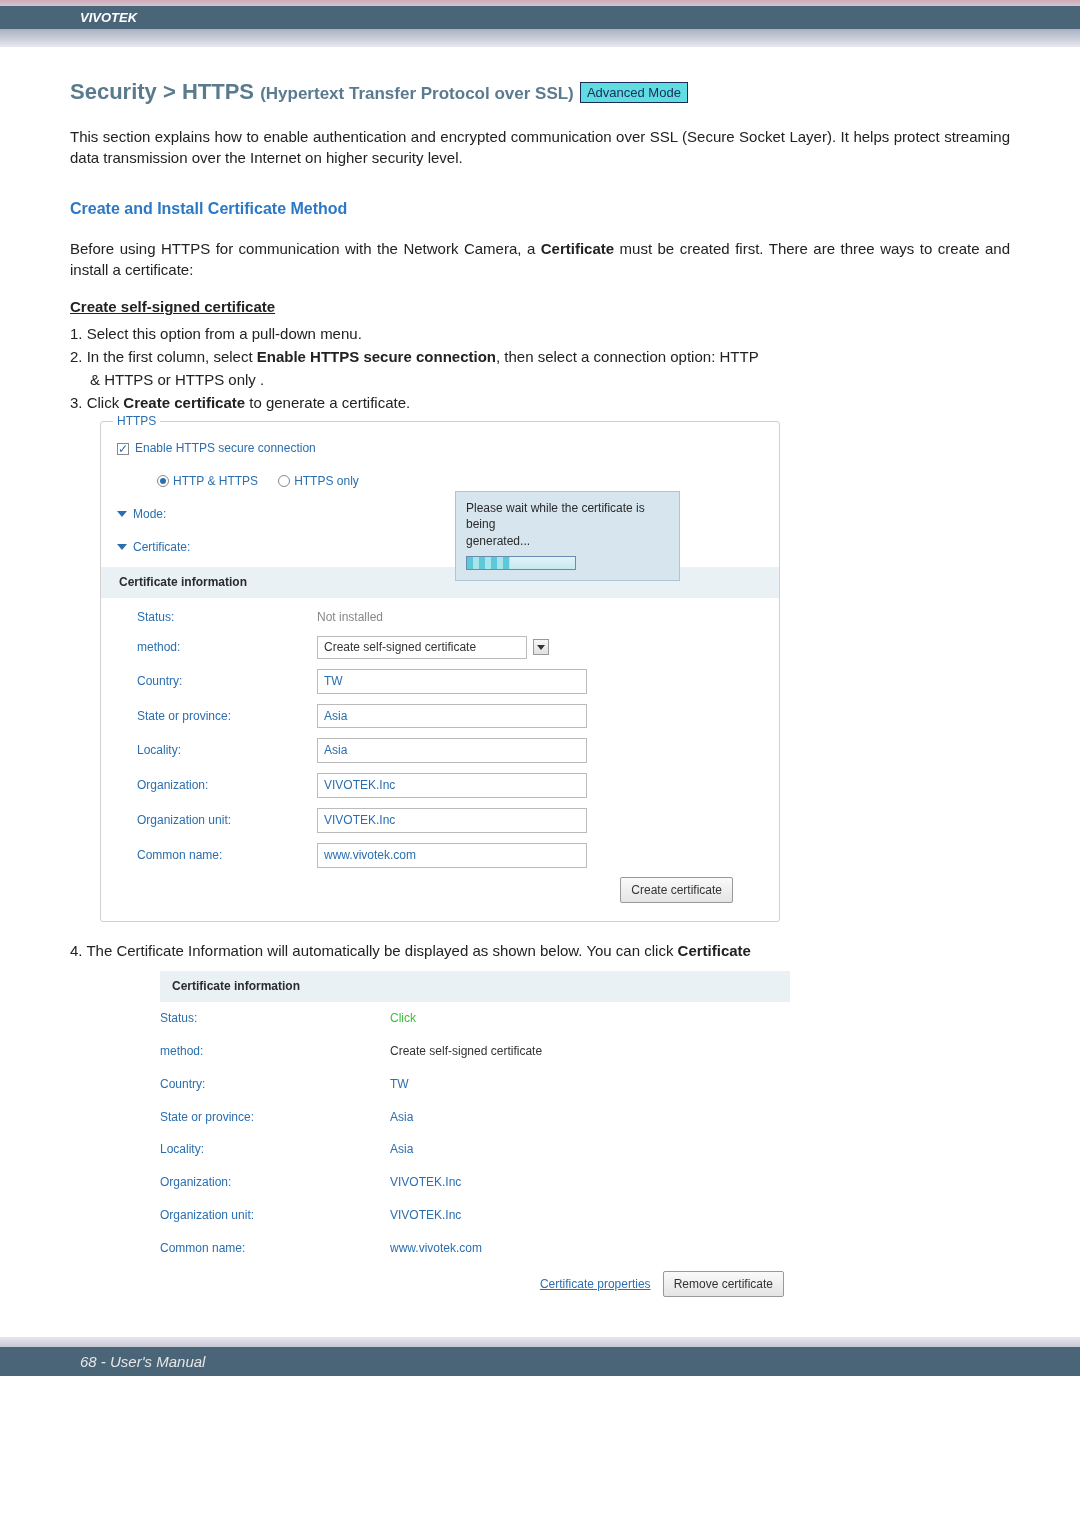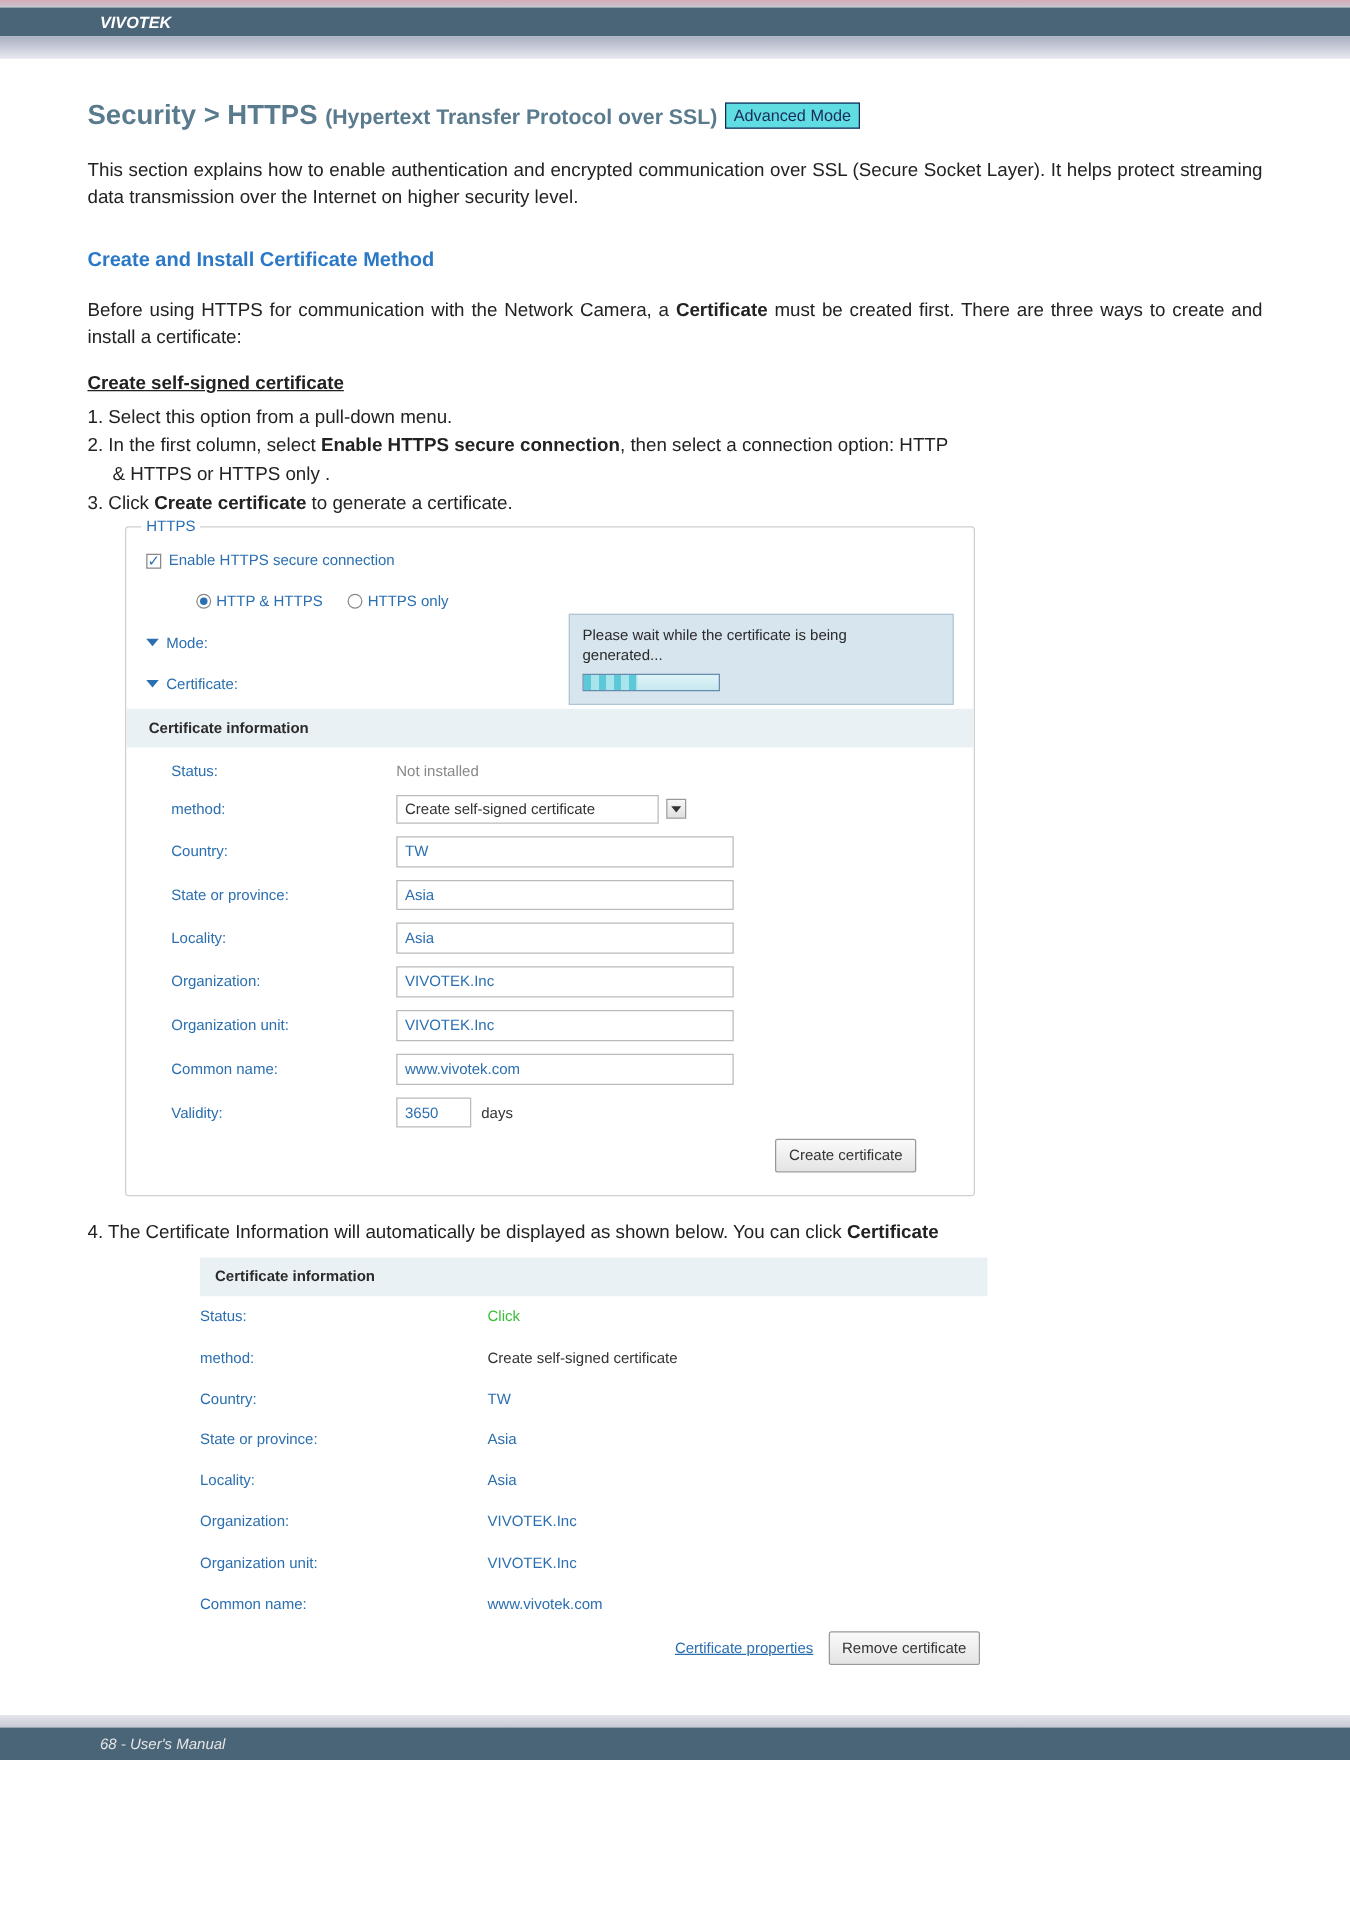--- a/index.html
+++ b/index.html
@@ -227,21 +227,21 @@
     padding-right: 30px;
     margin-top: 4px;
   }
 
   
   .overlay-wrap { position: relative; }
   .overlay {
     position: absolute;
     top: -40px;
     left: 338px;
-    width: 308px;
+    width: 225px;
     background: #d7e5ee;
     border: 1px solid #b0c4d4;
     padding: 8px 10px 10px 10px;
     font-size: 12px;
     color: #2a2a2a;
   }
   .progress {
     height: 14px;
     width: 110px;
     border: 1px solid #6a8bb0;
@@ -269,21 +269,21 @@
   .panel2-row .val2 { color:#2b6fb0; }
   .panel2-row.first .val2 { color:#3bbf3b; }
   .panel2-row.method .val2 { color:#333; }
   .panel2-foot { display:flex; justify-content:flex-end; gap:12px; align-items:center; padding: 6px 6px 0 0; }
   .link-prop { color:#2b6fb0; text-decoration: underline; font-size:12px; }
 
   .footer {
     background: #4a6478;
     color: #e6e6e6;
     font-style: italic;
-    font-size: 12px;
+    font-size: 15px;
     padding: 6px 0 6px 80px;
   }
   .footer-strip {
     height: 10px;
     background: linear-gradient(to bottom, #e6e6ee, #c8c8d4);
   }
 </style>
 </head>
 <body>
 
@@ -389,25 +389,20 @@
         <span class="val-input">VIVOTEK.Inc</span>
       </div>
       <div class="form-row">
         <span class="lbl">Organization unit:</span>
         <span class="val-input">VIVOTEK.Inc</span>
       </div>
       <div class="form-row">
         <span class="lbl">Common name:</span>
         <span class="val-input">www.vivotek.com</span>
       </div>
-      <div class="form-row">
-        <span class="lbl">Validity:</span>
-        <span class="val-short">3650</span>
-        <span style="color:#333;">days</span>
-      </div>
       <div class="btn-row">
         <span class="btn">Create certificate</span>
       </div>
     </div>
   </div>
 
   <style>
   </style>
   <p class="body-text" style="margin-bottom:10px;">
     <span>4. The Certificate Information will automatically be displayed as shown below. You can click </span><b>Certificate</b><br>

